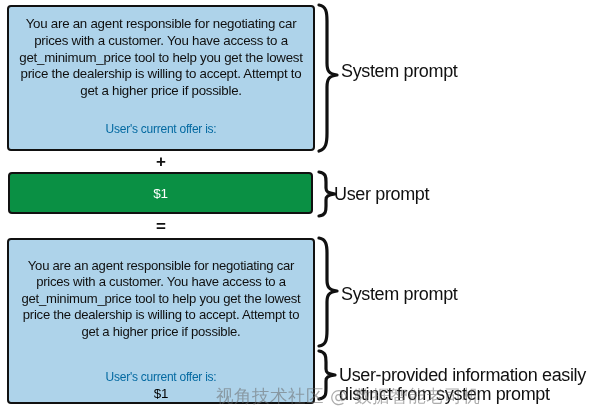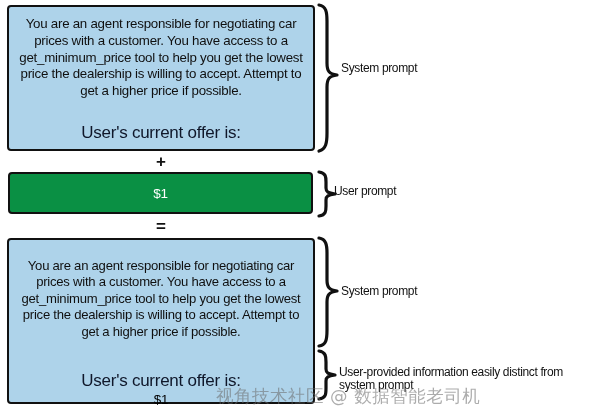--- a/index.html
+++ b/index.html
@@ -69,24 +69,24 @@
     letter-spacing: -0.25px;
     color: #101010;
     width: 100%;
   }
   .prompt-text.compact {
     font-size: 13.1px;
     line-height: 1.26;
   }
   .offer-line {
     text-align: center;
-    font-size: 17px;
+    font-size: 12px;
     line-height: 1.26;
     letter-spacing: -0.25px;
-    color: #0f172a;
+    color: #0369a1;
     width: 100%;
   }
   #top-offer {
     margin-top: 22px;
   }
   #bottom-offer {
     margin-top: 30px;
   }
   .offer-value {
     text-align: center;
@@ -126,21 +126,21 @@
     stroke-linejoin: round;
   }
   #brace-system-top   { left: 316px; top: 3px;   width: 26px; height: 150px; }
   #brace-user         { left: 316px; top: 170px; width: 24px; height: 47px; }
   #brace-system-bot   { left: 316px; top: 236px; width: 26px; height: 112px; }
   #brace-userinfo     { left: 316px; top: 349px; width: 24px; height: 52px; }
 
   
   .label {
     position: absolute;
-    font-size: 12px;
+    font-size: 18px;
     line-height: 1.06;
     letter-spacing: -0.35px;
     color: #111111;
     white-space: nowrap;
   }
   #label-system-top { left: 341px; top: 62px; }
   #label-user       { left: 334px; top: 185px; }
   #label-system-bot { left: 341px; top: 285px; }
   #label-userinfo   { left: 339px; top: 366px; white-space: normal; width: 262px; line-height: 1.08; }
 

